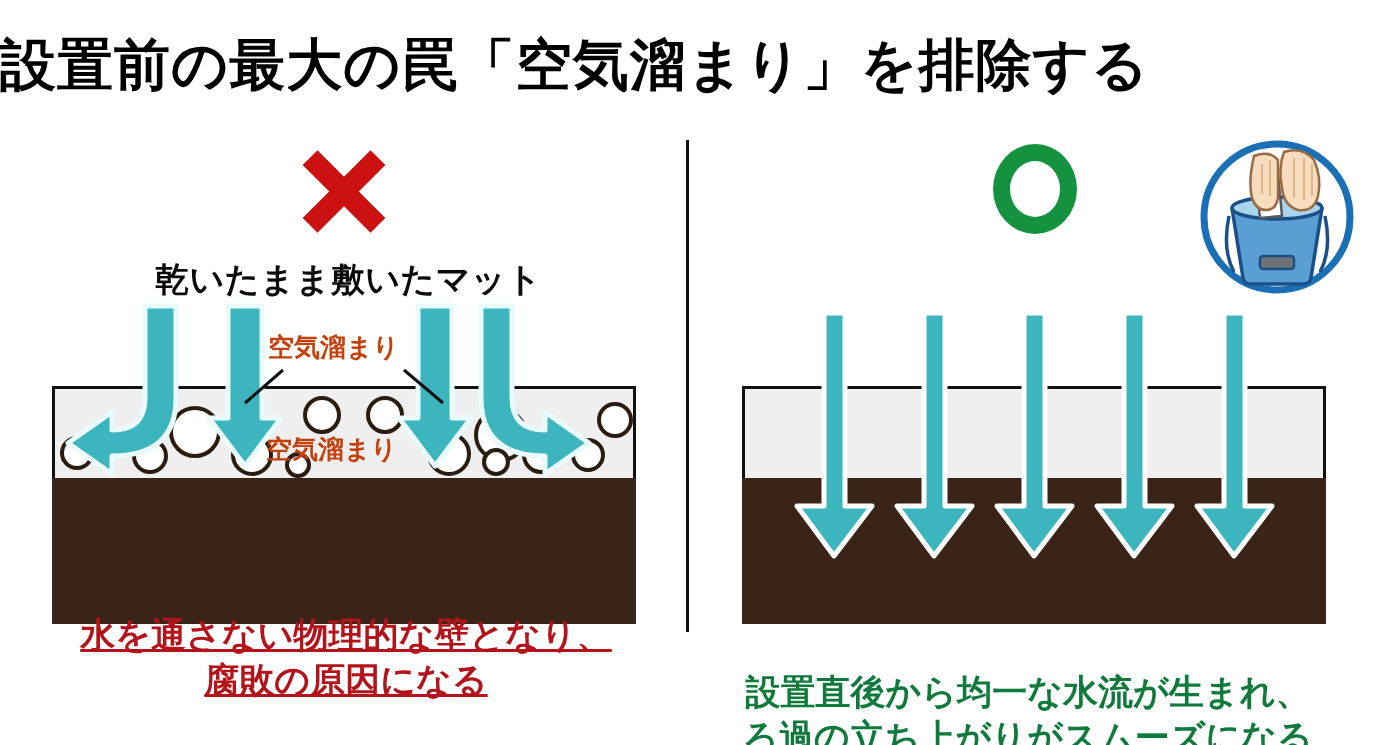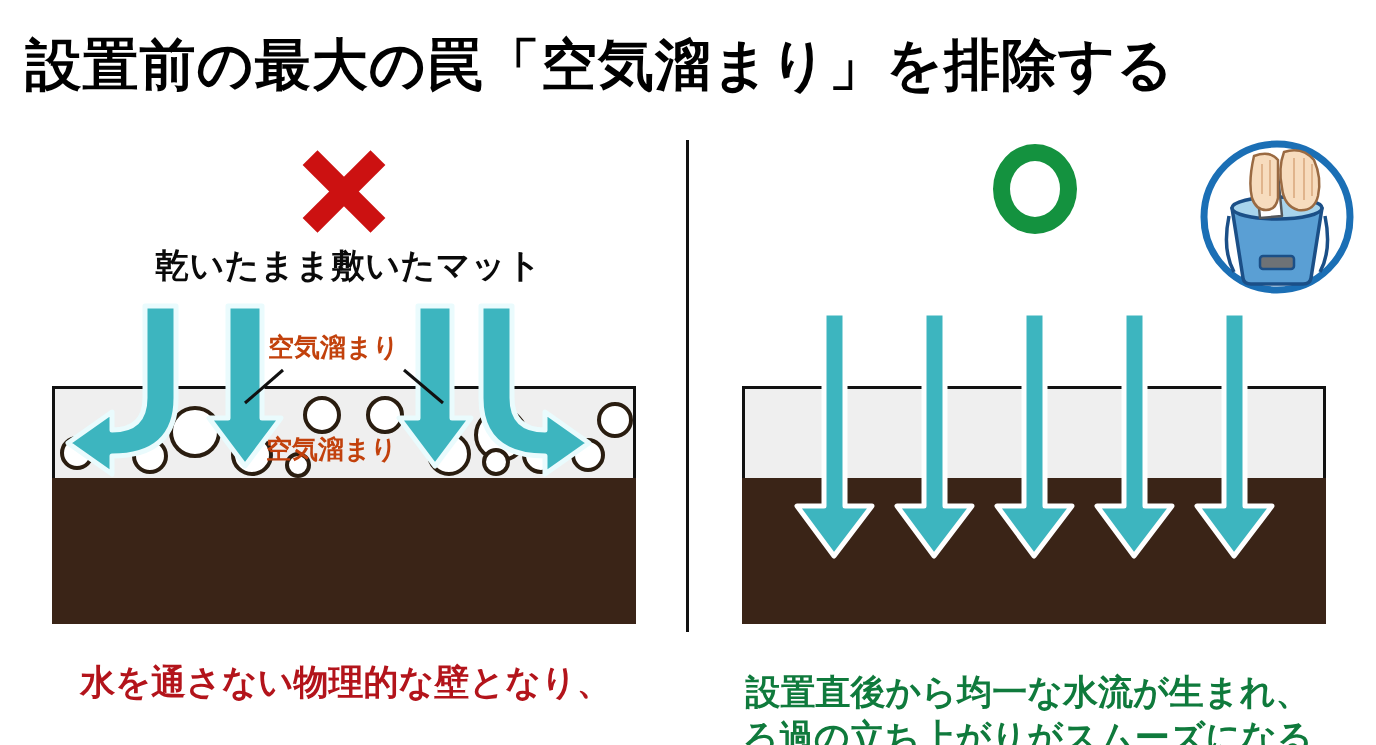--- a/index.html
+++ b/index.html
@@ -19,21 +19,21 @@
     background: #ffffff;
     overflow: hidden;
   }
 
   
   .title {
     position: absolute;
     left: 0;
     top: 34px;
     width: 1200px;
-    text-align: center;
+    text-align: left;
     font-size: 56px;
     font-weight: 700;
     letter-spacing: 1px;
     color: #000000;
     line-height: 1.12;
     white-space: nowrap;
   }
 
   
   .divider {
@@ -79,21 +79,21 @@
 
   
   .subhead {
     position: absolute;
     font-size: 34px;
     font-weight: 700;
     color: #0a0a0a;
     white-space: nowrap;
     letter-spacing: 0.5px;
   }
-  .subhead.left  { left: 155px; top: 243px; text-align: center; }
+  .subhead.left  { left: 155px; top: 257px; text-align: center; }
   .subhead.right { left: 866px; top: 243px; }
 
   
   .bucket-badge {
     position: absolute;
     left: 1198px;
     top: 138px;
     width: 158px;
     height: 158px;
   }
@@ -159,21 +159,21 @@
   
   .caption {
     position: absolute;
     width: 620px;
     text-align: center;
     font-size: 35px;
     font-weight: 700;
     line-height: 1.28;
     white-space: nowrap;
   }
-  .caption.left  { left: 36px;  top: 660px; color: #b3141b; }
+  .caption.left  { left: 36px;  top: 613px; color: #b3141b; text-decoration: underline; }
   .caption.right { left: 718px; top: 648px; color: #0f7a3c; margin-top: 22px; }
   .caption .ln { display: block; }
 </style>
 </head>
 <body>
 
 <div id="stage">
 
   <div class="title">設置前の最大の罠「空気溜まり」を排除する</div>
 
@@ -274,19 +274,20 @@
     <g>
       <path d="M1224 313 L1245 313 L1245 506 L1272 506 L1234 556 L1197 506 L1224 506 Z" fill="#3db5bf" stroke="#ffffff" stroke-width="5" stroke-linejoin="round"></path>
     </g>
   </svg>
 
   <div class="air-label top">空気溜まり</div>
   <div class="air-label mid">空気溜まり</div>
 
   <div class="caption left">
     <span class="ln">水を通さない物理的な壁となり、</span>
+    <span class="ln">腐敗の原因になる</span>
   </div>
   <div class="caption right">
     <span class="ln">設置直後から均一な水流が生まれ、</span>
     <span class="ln">ろ過の立ち上がりがスムーズになる</span>
   </div>
 
 </div>
 
 </body></html>

